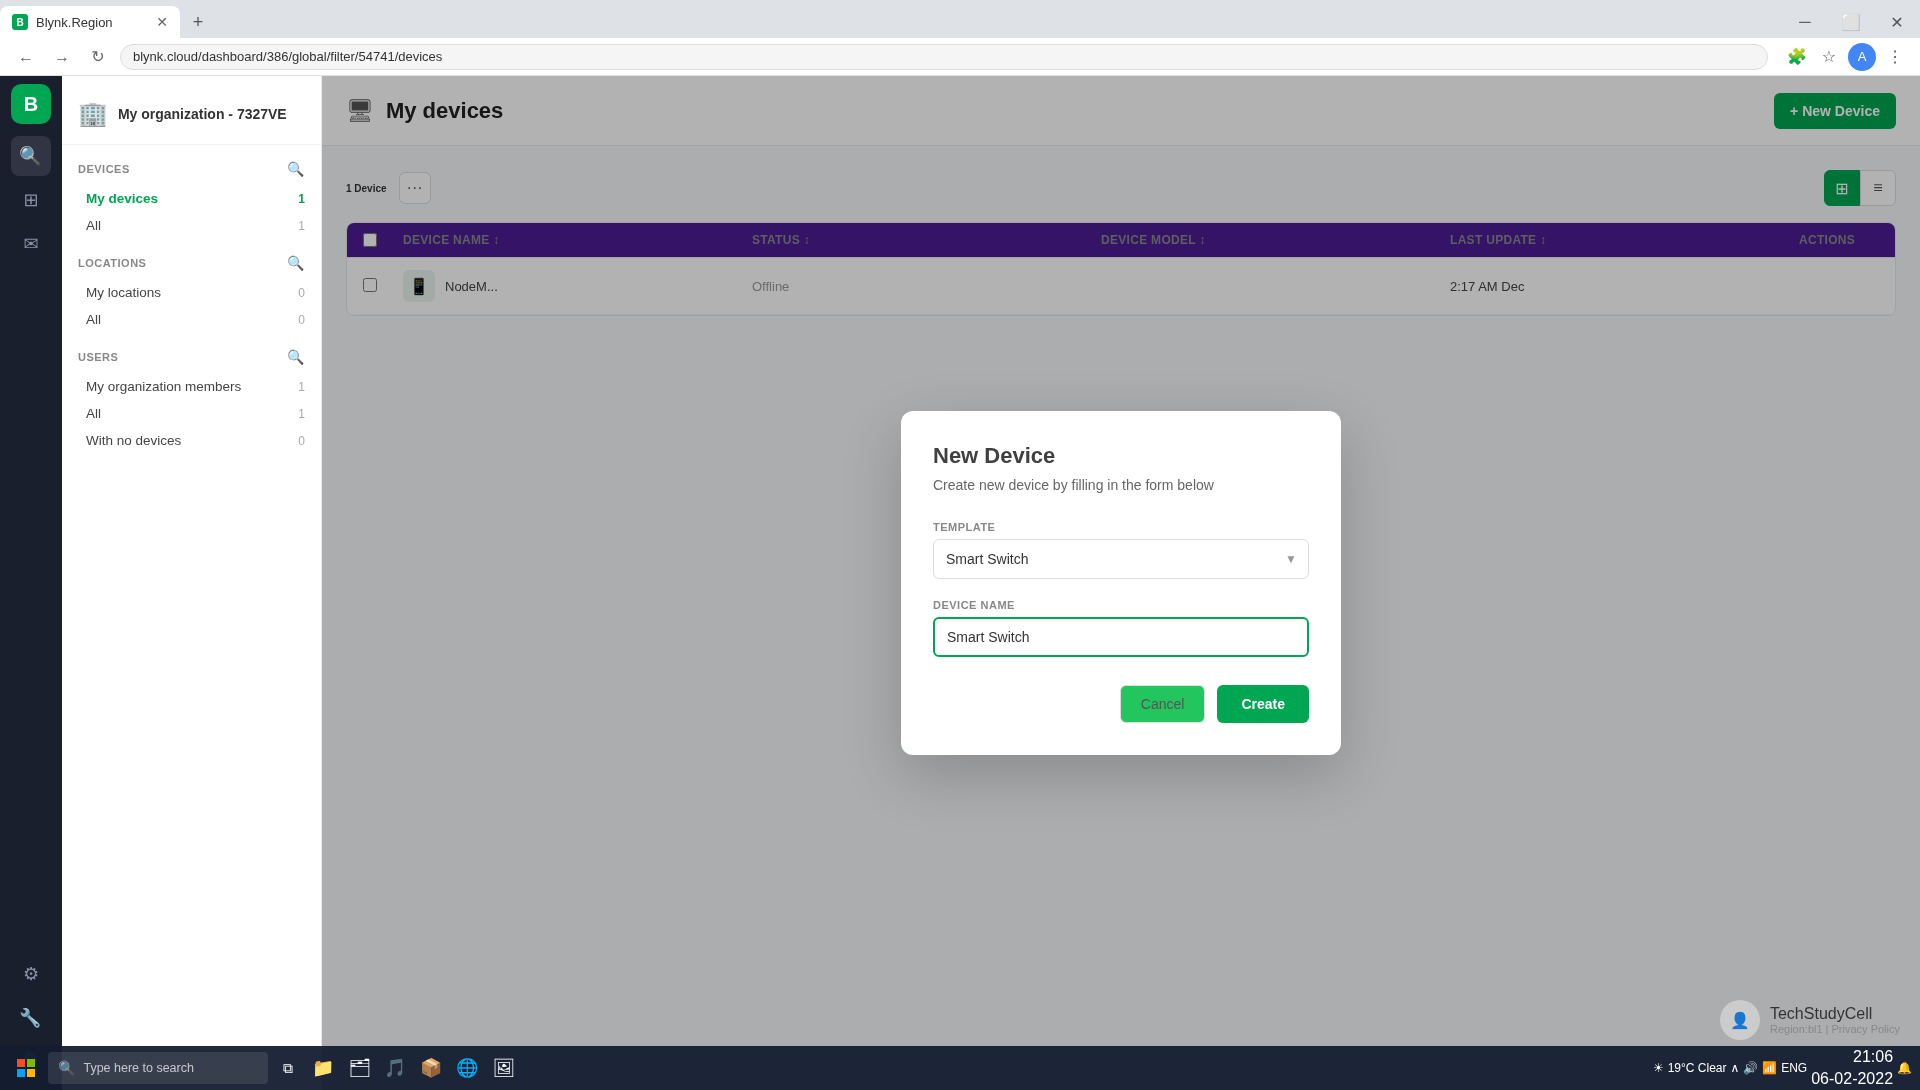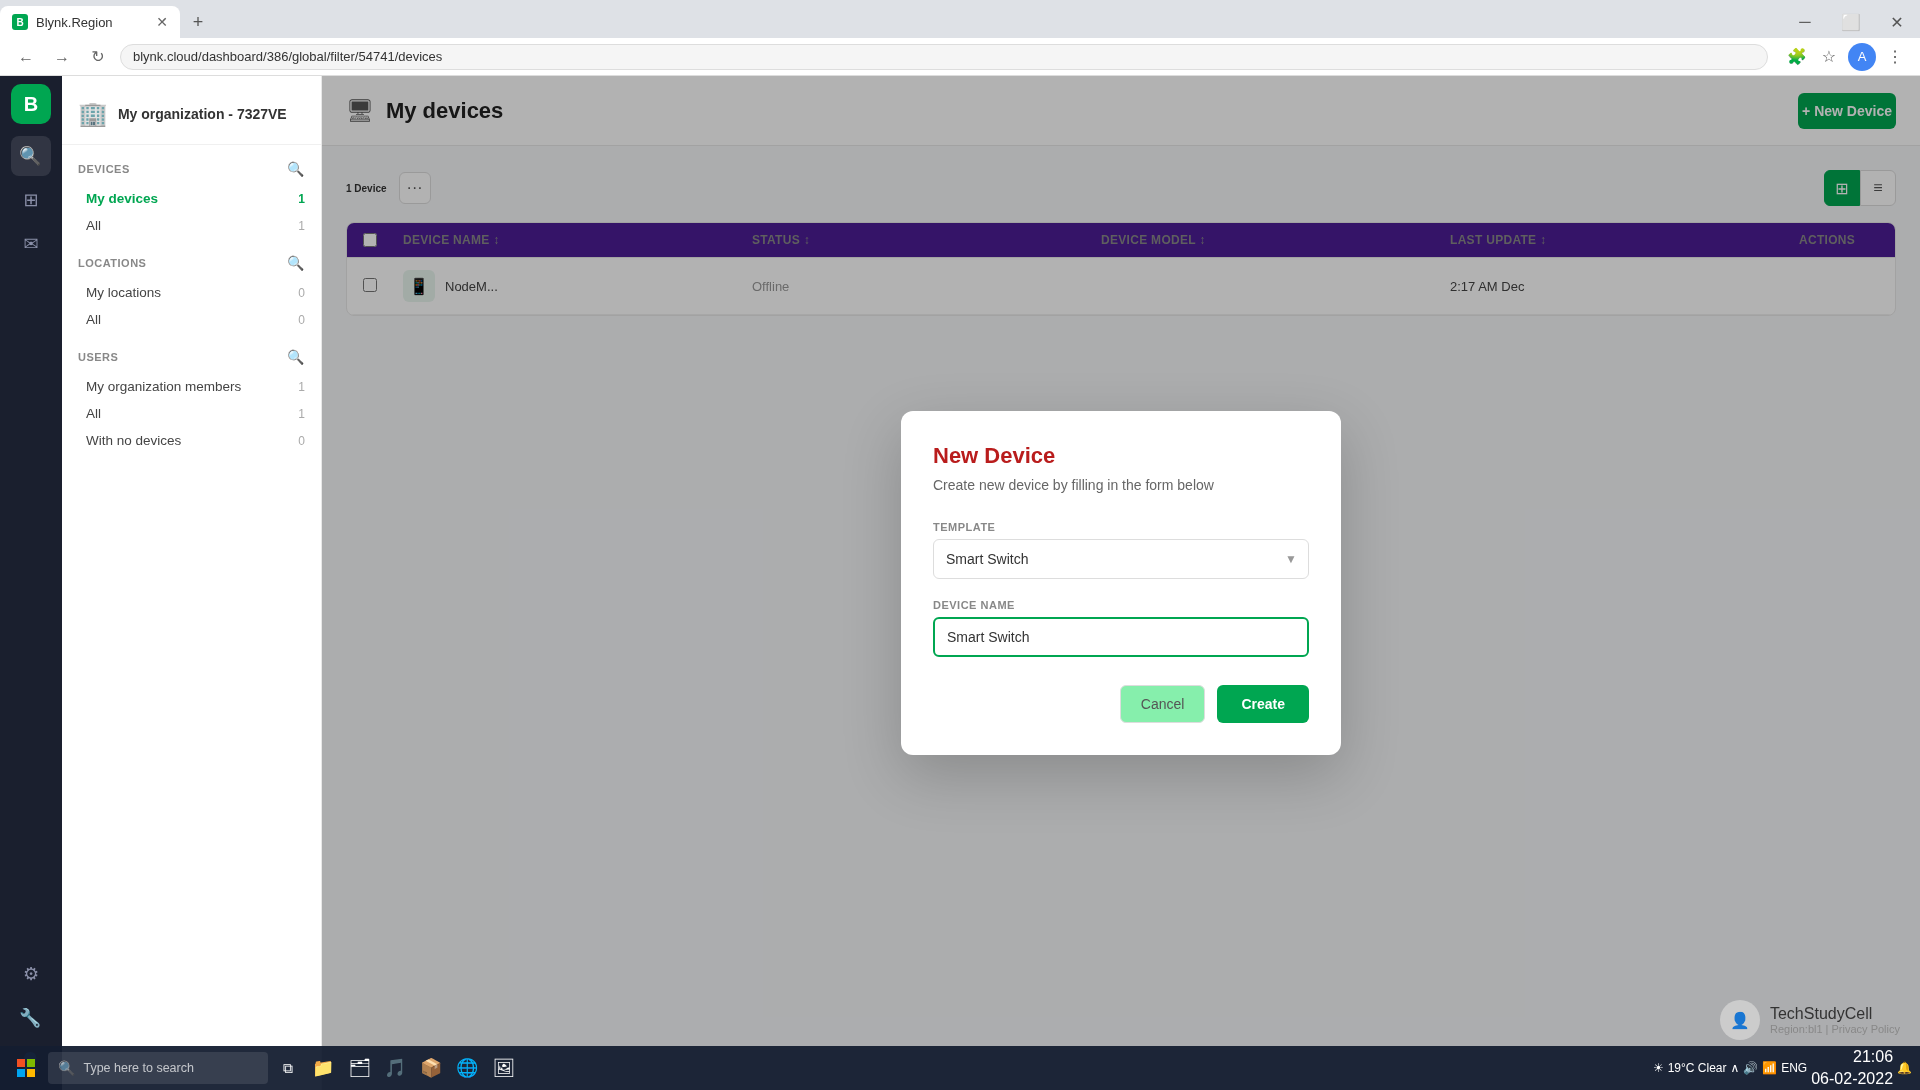--- a/index.html
+++ b/index.html
@@ -171,21 +171,21 @@
     .main-header-left {
       display: flex; align-items: center; gap: 12px;
     }
     .page-icon { font-size: 22px; color: #555; }
     .page-title { font-size: 22px; font-weight: 700; color: #222; }
     .new-device-btn {
       background: #00a651;
       color: white;
       border: none;
       border-radius: 6px;
-      padding: 10px 4px;
+      padding: 10px 16px;
       font-size: 14px;
       font-weight: 600;
       cursor: pointer;
       display: flex; align-items: center; gap: 6px;
     }
     .main-body {
       padding: 24px;
       flex: 1;
     }
     .device-count-row {
@@ -261,21 +261,21 @@
       z-index: 100;
     }
     .modal {
       background: #fff;
       border-radius: 12px;
       padding: 32px;
       width: 440px;
       box-shadow: 0 20px 60px rgba(0,0,0,0.2);
     }
     .modal-title {
-      font-size: 22px; font-weight: 700; color: #b91c1c;
+      font-size: 22px; font-weight: 700; color: #404040;
       margin-bottom: 8px;
     }
     .modal-subtitle {
       font-size: 14px; color: #666;
       margin-bottom: 28px;
     }
     .form-label {
       font-size: 11px; font-weight: 700; color: #888;
       letter-spacing: 0.5px; text-transform: uppercase;
       margin-bottom: 6px;
@@ -305,21 +305,21 @@
       outline: none;
       margin-bottom: 28px;
     }
     .modal-footer {
       display: flex; justify-content: flex-end; gap: 12px;
     }
     .cancel-btn {
       padding: 10px 20px;
       border: 1px solid #ddd;
       border-radius: 6px;
-      background: #86efac; color: #555;
+      background: #22c55e; color: #555;
       font-size: 14px; cursor: pointer;
     }
     .create-btn {
       padding: 10px 24px;
       border: none;
       border-radius: 6px;
       background: #00a651; color: white;
       font-size: 14px; font-weight: 600; cursor: pointer;
     }
 

